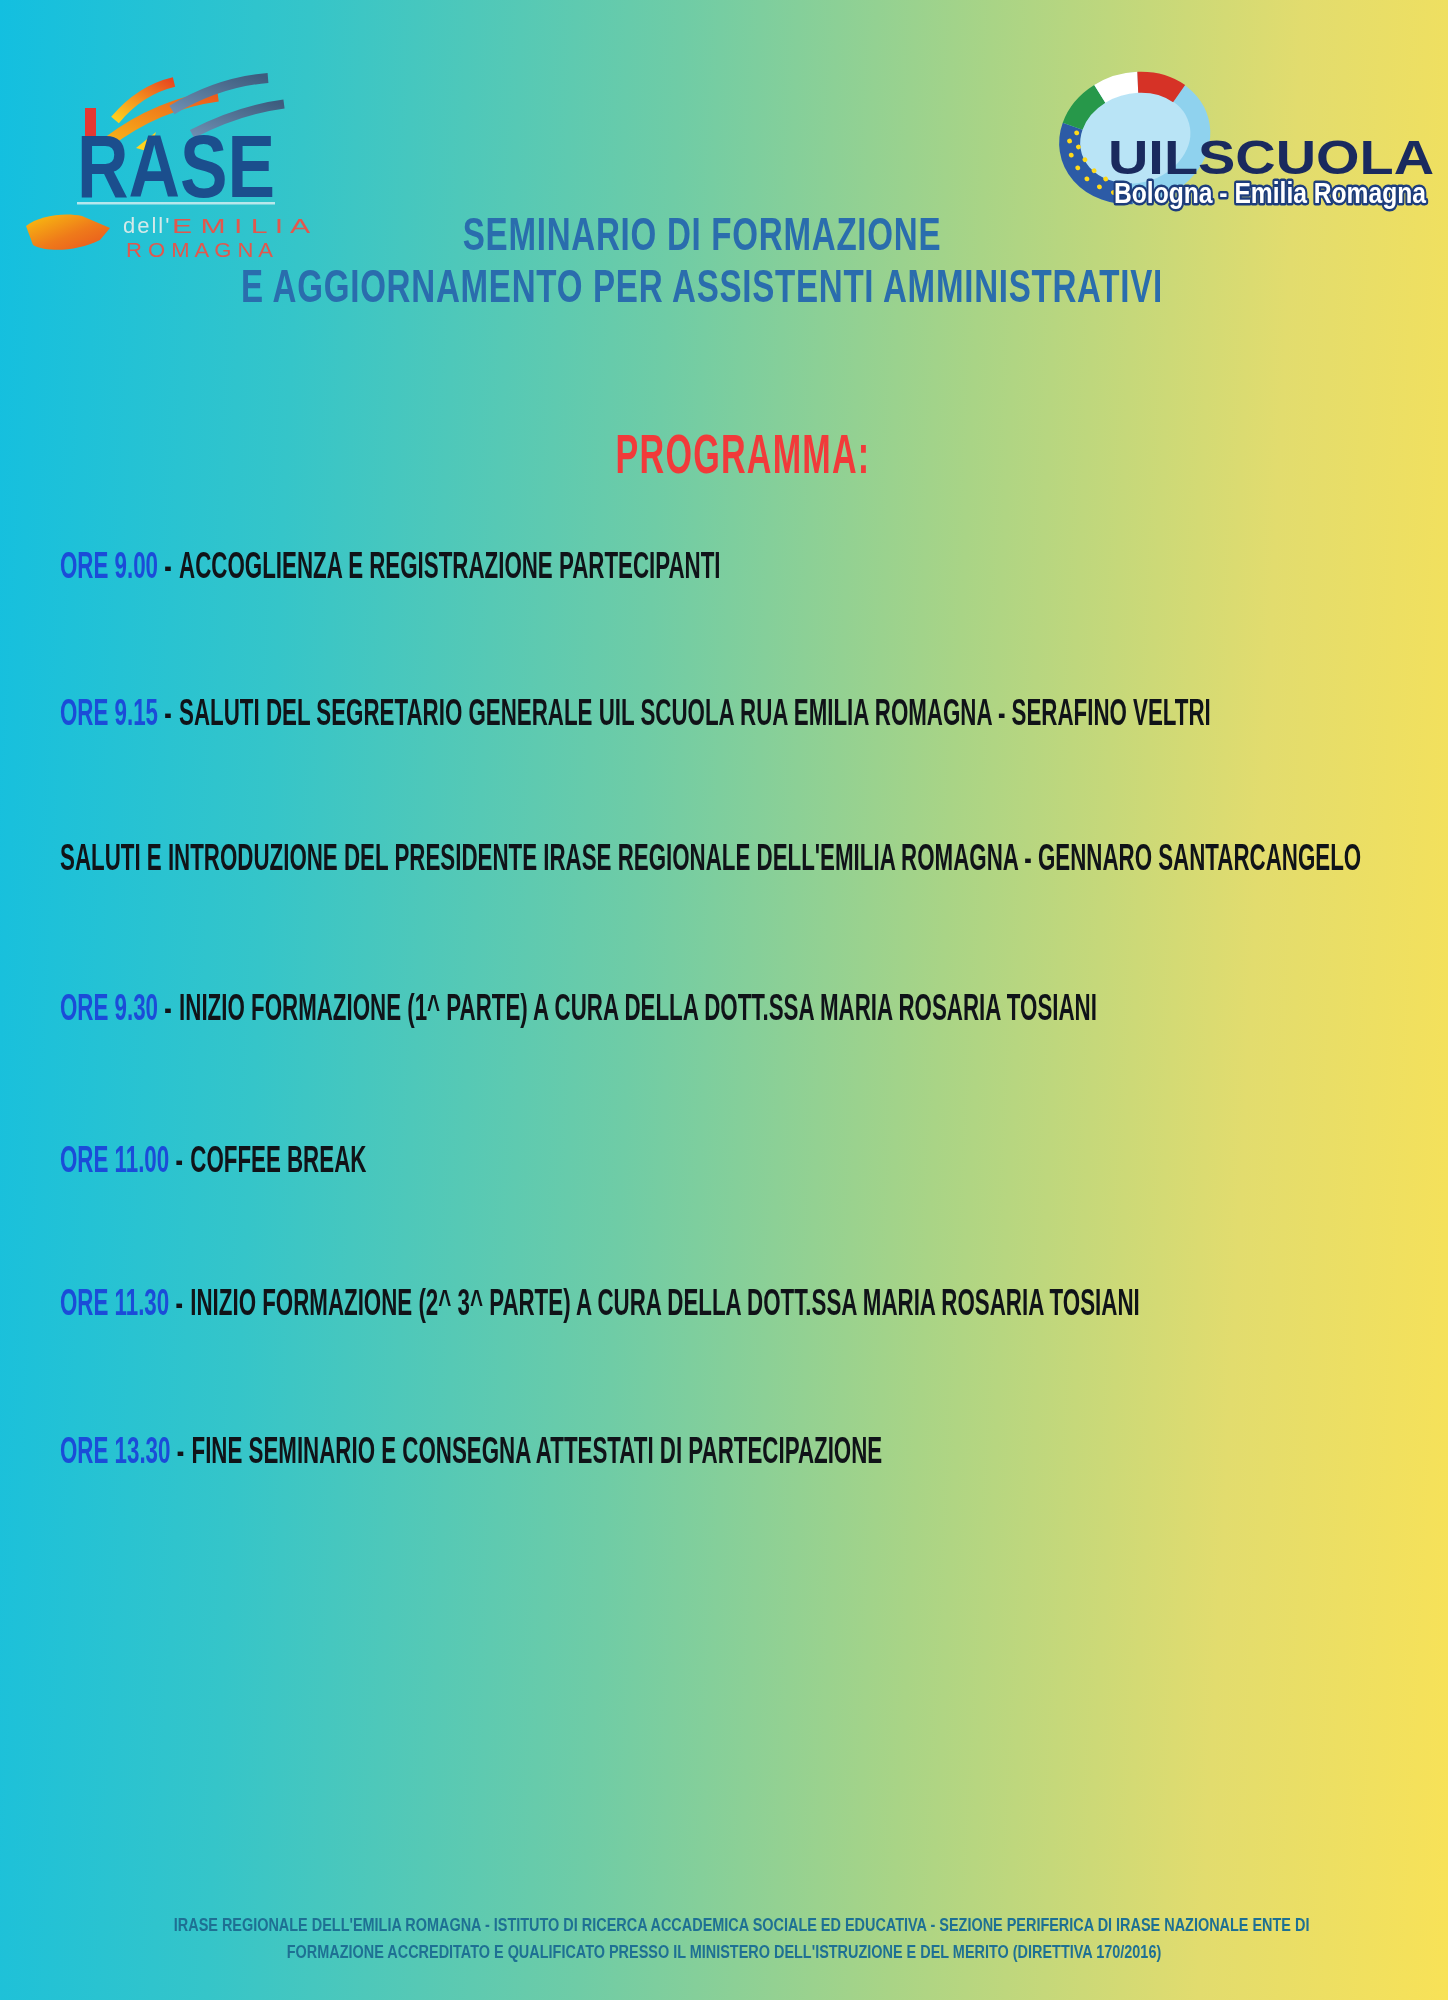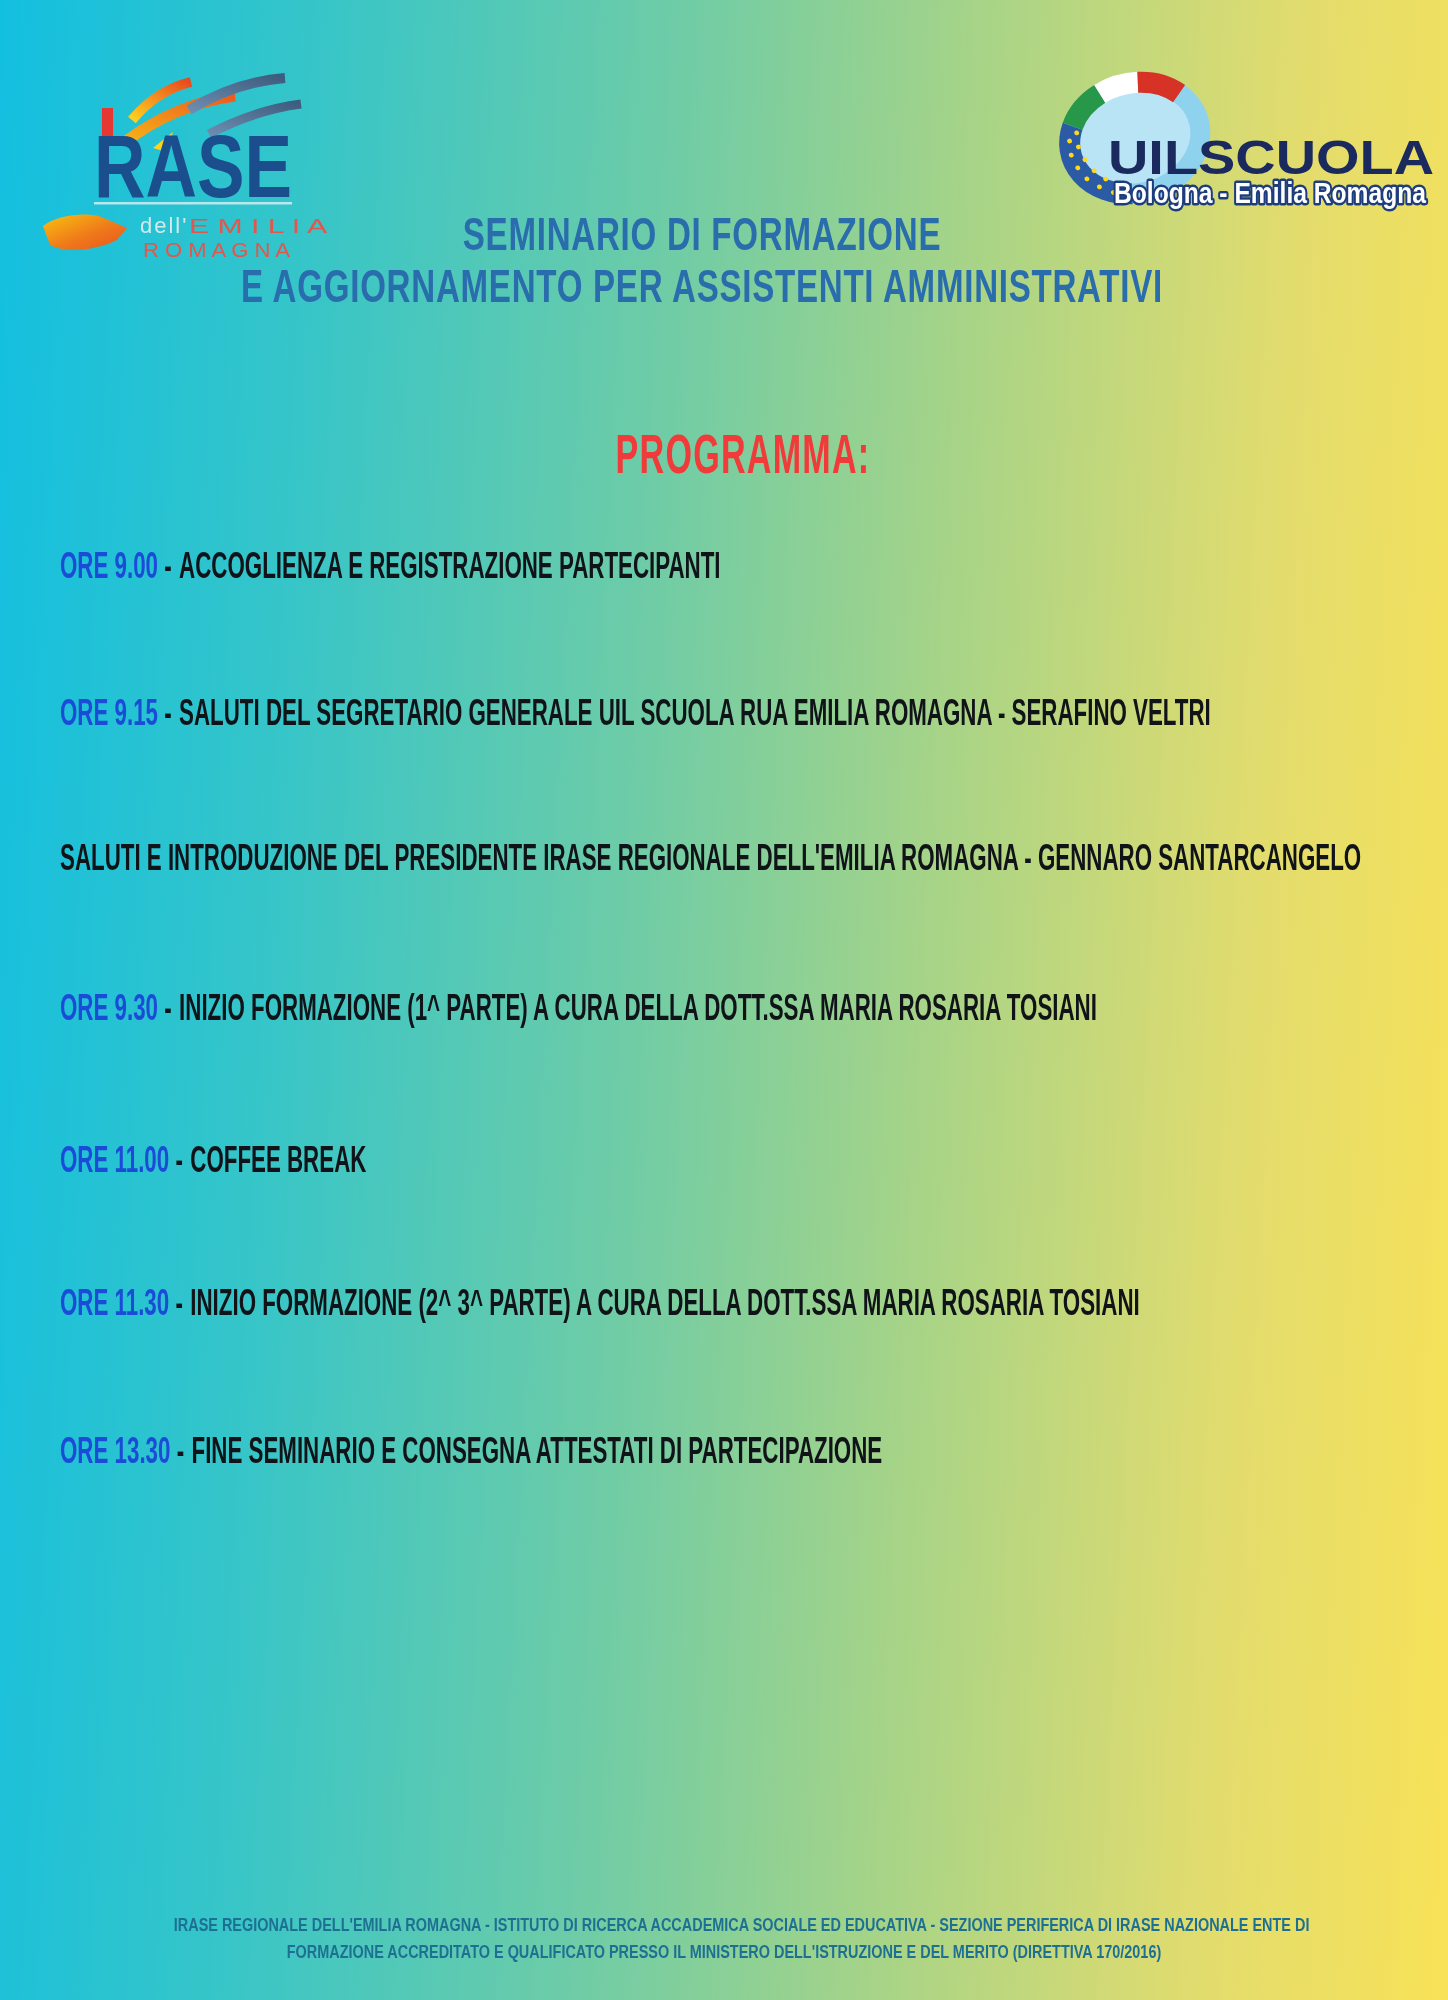--- a/index.html
+++ b/index.html
@@ -2,21 +2,21 @@
 <html><head>
 <meta charset="utf-8">
 <style>
   html,body{margin:0;padding:0;background:#888;}
   .page{
     position:relative;width:1448px;height:2000px;overflow:hidden;
     background:linear-gradient(93deg,#13bfe0 0%,#35c5c9 20%,#6fcca6 44%,#a9d486 64%,#e2dc6e 84%,#f8e257 100%);
     font-family:"Liberation Sans",sans-serif;
   }
   
-  .irase-logo{position:absolute;left:37px;top:70px;width:300px;height:190px;}
+  .irase-logo{position:absolute;left:20px;top:70px;width:300px;height:190px;}
   .irase-logo svg{position:absolute;left:0;top:0;}
   
   .uil-logo{position:absolute;left:1050px;top:66px;width:398px;height:150px;text-align:center;}
   .uil-logo svg{position:absolute;left:0;top:0;}
   
   .title{
     position:absolute;left:0;width:1404px;text-align:center;
     font-weight:700;color:#2a6dad;font-size:46px;line-height:52px;
     letter-spacing:1px;white-space:nowrap;
     transform:scaleX(.72);transform-origin:center;

